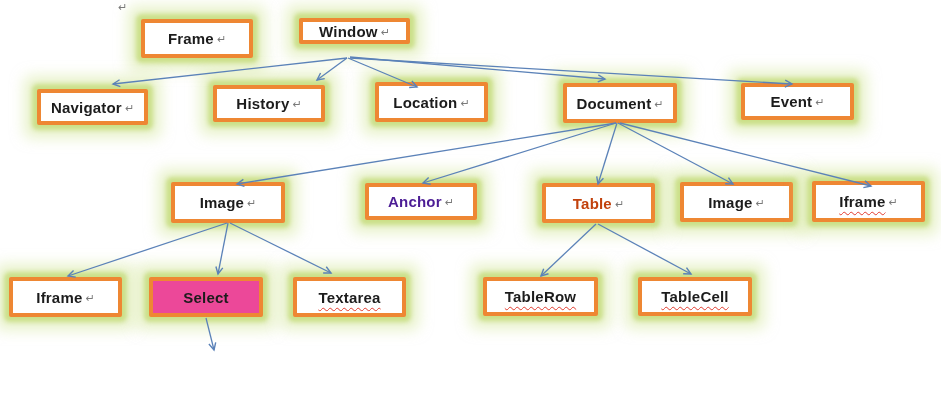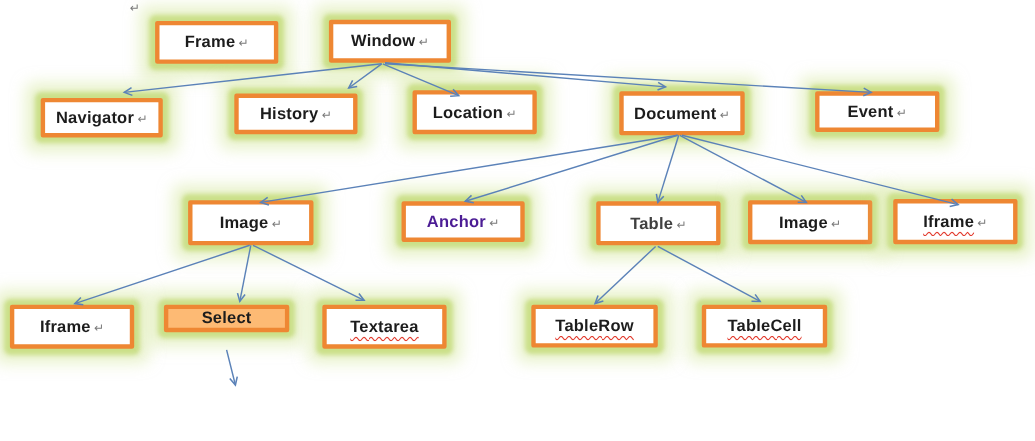--- a/index.html
+++ b/index.html
@@ -76,21 +76,21 @@
       <line x1="228" y1="223" x2="218" y2="274" stroke="#5b82b8" stroke-width="1.3" marker-end="url(#arrowhead)"></line>
       <line x1="230" y1="223" x2="331" y2="273" stroke="#5b82b8" stroke-width="1.3" marker-end="url(#arrowhead)"></line>
       <line x1="596" y1="224" x2="541" y2="276" stroke="#5b82b8" stroke-width="1.3" marker-end="url(#arrowhead)"></line>
       <line x1="598" y1="224" x2="691" y2="274" stroke="#5b82b8" stroke-width="1.3" marker-end="url(#arrowhead)"></line>
       <line x1="206" y1="318" x2="214" y2="350" stroke="#5b82b8" stroke-width="1.3" marker-end="url(#arrowhead)"></line>
     </svg>
 <div class="node" style="left: 141px; top: 19px; width: 112px; height: 39px; border-color: rgb(238, 135, 51); background: rgb(255, 255, 255);">
       <span class="label" style="color: rgb(28, 28, 28);">Frame</span>
       <span class="ret" style="color: rgb(122, 122, 122);">↵</span>
     </div>
-    <div class="node" style="left: 299px; top: 18px; width: 111px; height: 39px; border-color: rgb(238, 135, 51); background: rgb(255, 255, 255);">
+    <div class="node" style="left: 299px; top: 18px; width: 111px; height: 26px; border-color: rgb(238, 135, 51); background: rgb(255, 255, 255);">
       <span class="label" style="color: rgb(28, 28, 28);">Window</span>
       <span class="ret" style="color: rgb(122, 122, 122);">↵</span>
     </div>
     <div class="node" style="left: 37px; top: 89px; width: 111px; height: 36px; border-color: rgb(238, 135, 51); background: rgb(255, 255, 255);">
       <span class="label" style="color: rgb(28, 28, 28);">Navigator</span>
       <span class="ret" style="color: rgb(122, 122, 122);">↵</span>
     </div>
     <div class="node" style="left: 213px; top: 85px; width: 112px; height: 37px; border-color: rgb(238, 135, 51); background: rgb(255, 255, 255);">
       <span class="label" style="color: rgb(28, 28, 28);">History</span>
       <span class="ret" style="color: rgb(122, 122, 122);">↵</span>
@@ -109,36 +109,36 @@
     </div>
     <div class="node" style="left: 171px; top: 182px; width: 114px; height: 41px; border-color: rgb(238, 135, 51); background: rgb(255, 255, 255);">
       <span class="label" style="color: rgb(28, 28, 28);">Image</span>
       <span class="ret" style="color: rgb(122, 122, 122);">↵</span>
     </div>
     <div class="node" style="left: 365px; top: 183px; width: 112px; height: 37px; border-color: rgb(238, 135, 51); background: rgb(255, 255, 255);">
       <span class="label" style="color: #4c1d95;">Anchor</span>
       <span class="ret" style="color: rgb(122, 122, 122);">↵</span>
     </div>
     <div class="node" style="left: 542px; top: 183px; width: 113px; height: 40px; border-color: rgb(238, 135, 51); background: rgb(255, 255, 255);">
-      <span class="label" style="color: #404040;">Table</span>
+      <span class="label" style="color: #c2410c;">Table</span>
       <span class="ret" style="color: rgb(122, 122, 122);">↵</span>
     </div>
     <div class="node" style="left: 680px; top: 182px; width: 113px; height: 40px; border-color: rgb(238, 135, 51); background: rgb(255, 255, 255);">
       <span class="label" style="color: rgb(28, 28, 28);">Image</span>
       <span class="ret" style="color: rgb(122, 122, 122);">↵</span>
     </div>
     <div class="node" style="left: 812px; top: 181px; width: 113px; height: 41px; border-color: rgb(238, 135, 51); background: rgb(255, 255, 255);">
       <span class="label misspelled" style="color: rgb(28, 28, 28);">Iframe</span>
       <span class="ret" style="color: rgb(122, 122, 122);">↵</span>
     </div>
     <div class="node" style="left: 9px; top: 277px; width: 113px; height: 40px; border-color: rgb(238, 135, 51); background: rgb(255, 255, 255);">
       <span class="label" style="color: rgb(28, 28, 28);">Iframe</span>
       <span class="ret" style="color: rgb(122, 122, 122);">↵</span>
     </div>
-    <div class="node" style="left: 149px; top: 277px; width: 114px; height: 25px; border-color: rgb(238, 135, 51); background: #fdba74;">
+    <div class="node" style="left: 149px; top: 277px; width: 114px; height: 40px; border-color: rgb(238, 135, 51); background: #ec4899;">
       <span class="label" style="color: rgb(28, 28, 28);">Select</span>
     </div>
     <div class="node" style="left: 293px; top: 277px; width: 113px; height: 40px; border-color: rgb(238, 135, 51); background: rgb(255, 255, 255);">
       <span class="label misspelled" style="color: rgb(28, 28, 28);">Textarea</span>
     </div>
     <div class="node" style="left: 483px; top: 277px; width: 115px; height: 39px; border-color: rgb(238, 135, 51); background: rgb(255, 255, 255);">
       <span class="label misspelled" style="color: rgb(28, 28, 28);">TableRow</span>
     </div>
     <div class="node" style="left: 638px; top: 277px; width: 114px; height: 39px; border-color: rgb(238, 135, 51); background: rgb(255, 255, 255);">
       <span class="label misspelled" style="color: rgb(28, 28, 28);">TableCell</span>

